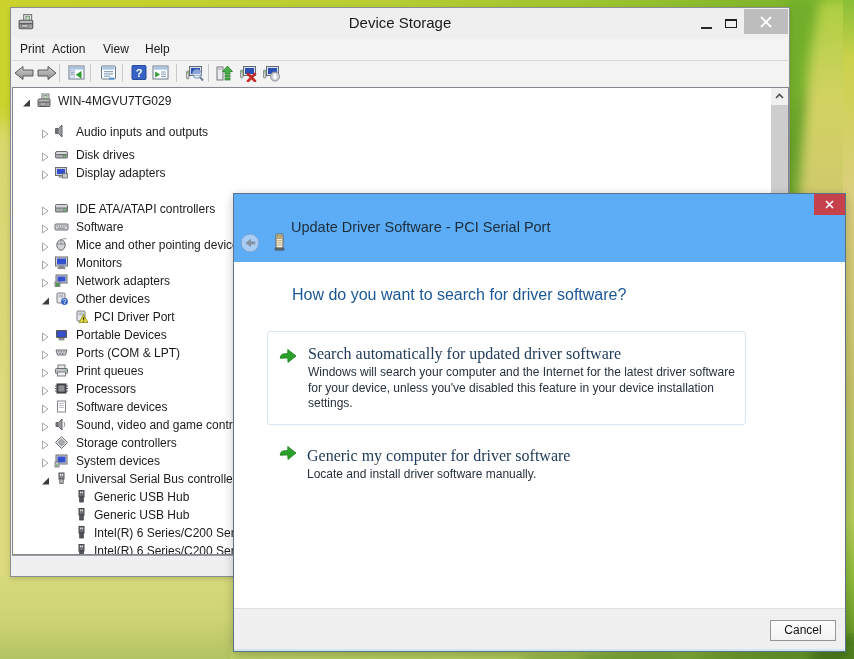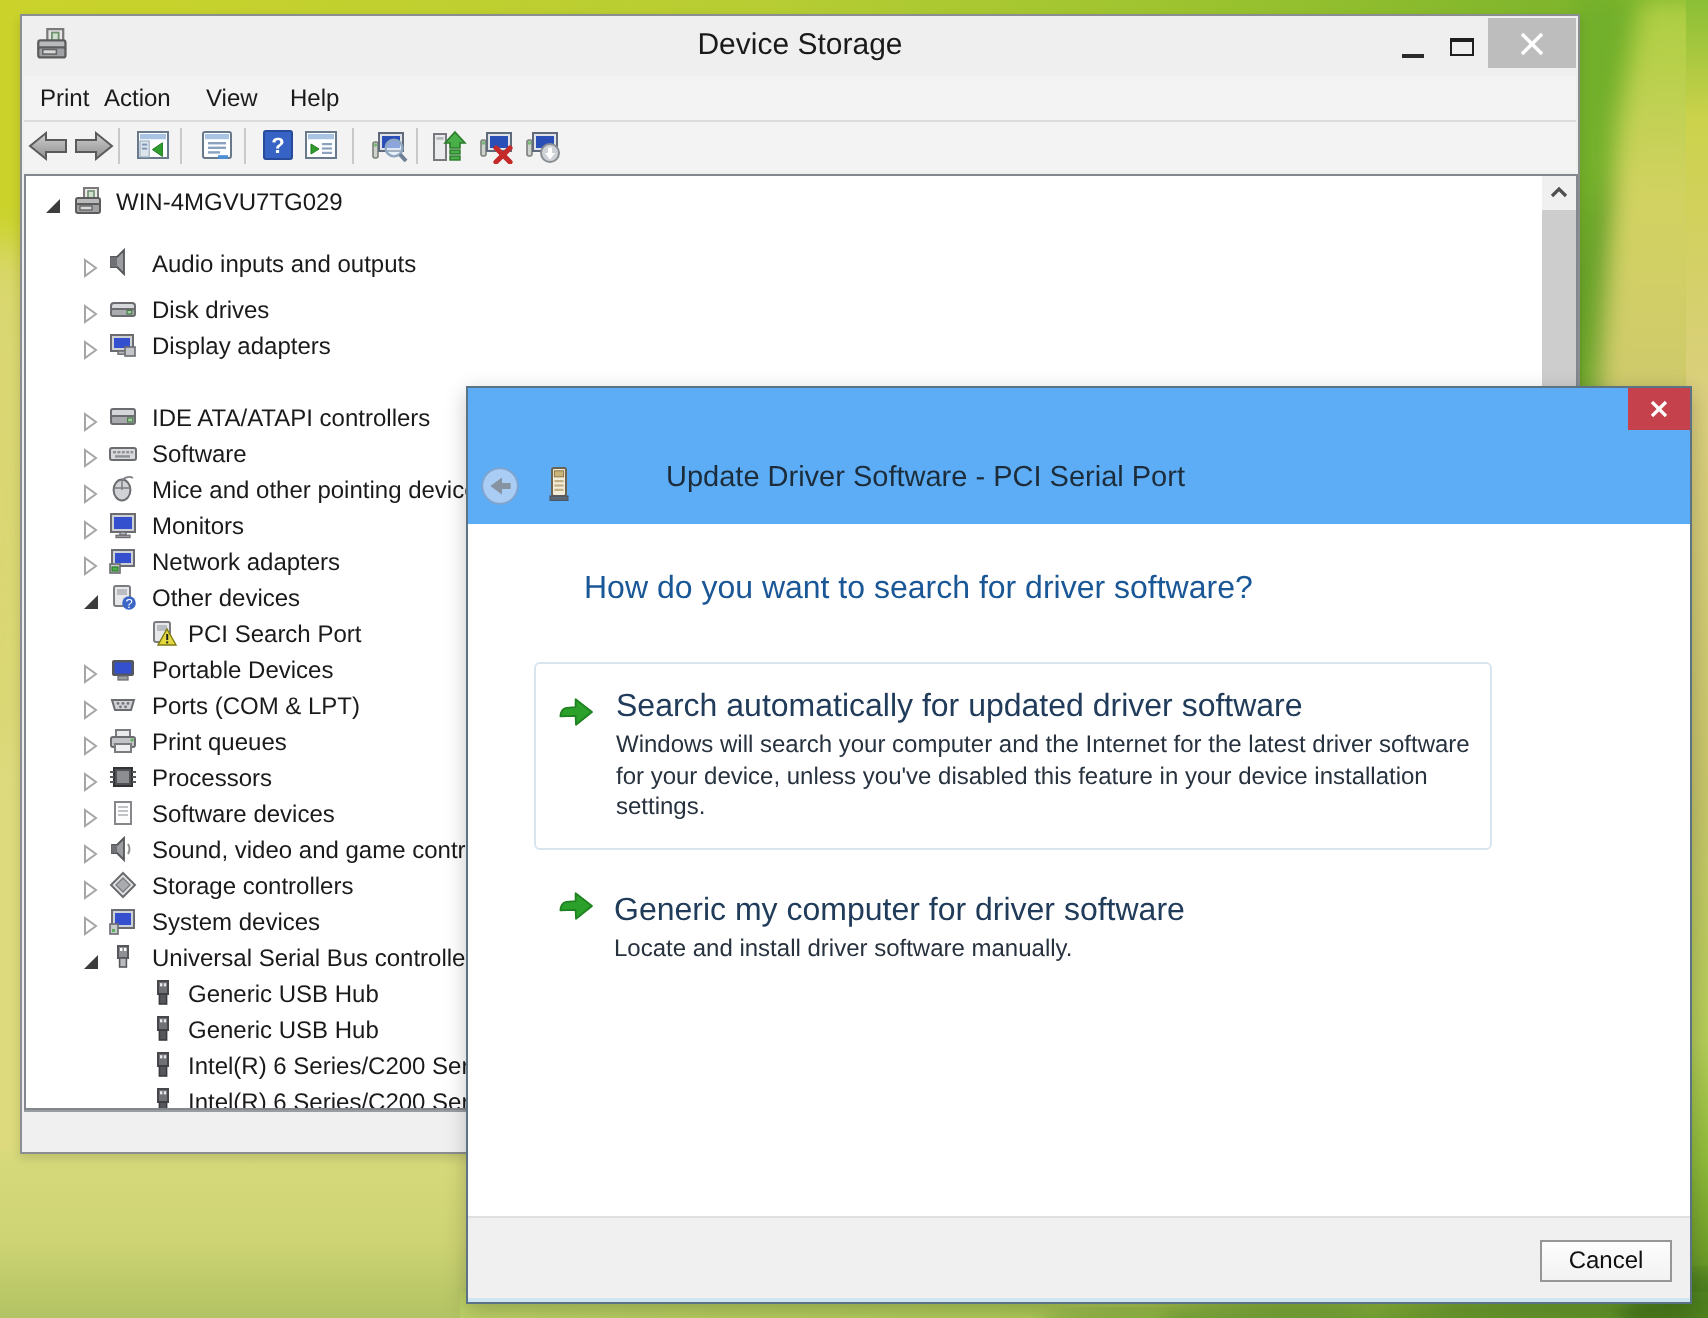--- a/index.html
+++ b/index.html
@@ -24,27 +24,27 @@
 .tico { position:absolute; top:1px; }
 .ttxt { position:absolute; top:2px; font-size:12px; color:#1a1a1a; white-space:nowrap; }
 #vsb { position:absolute; right:0px; top:0px; width:17px; height:466px; background:#f0f0f0; }
 #vsb .up { position:absolute; left:0; top:0; width:17px; height:17px; background:#f0f0f0; }
 #vsb .thumb { position:absolute; left:0px; top:17px; width:17px; height:200px; background:#cdcdcd; }
 #status { position:absolute; left:1px; top:547px; width:776px; height:21px; background:#f0f0f0; border-top:1px solid #9a9da0; }
 #dlg { position:absolute; left:233px; top:193px; width:613px; height:459px; background:#fff; border:1px solid #5c7285; box-shadow:0 3px 10px rgba(0,0,0,.22); }
 #dlg .hdr { position:absolute; left:0; top:0; width:100%; height:68px; background:#5cadf5; }
 #dlg .backc { position:absolute; left:6px; top:39px; }
 #dlg .hico { position:absolute; left:38px; top:39px; }
-#dlg .htxt { position:absolute; left:57px; top:37px; font-size:14.5px; color:#1d2c3a;margin-left:42px; }
+#dlg .htxt { position:absolute; left:57px; top:25px; font-size:14.5px; color:#1d2c3a; }
 #dlg .xbtn { position:absolute; right:0px; top:0px; width:31px; height:21px; background:#c5424c; }
 #dlg .xbtn svg { position:absolute; left:11px; top:6px; }
 #dlg .h1 { position:absolute; left:38px; top:92px; font-size:16px; color:#1a5796;margin-left:20px; }
 #dlg .optbox { position:absolute; left:33px; top:137px; width:479px; height:94px; border:1px solid #d8e5f1; border-radius:3px; }
 .garrow { position:absolute; }
-.opt-t { position:absolute; font-size:16px; color:#213c5a; }
+.opt-t { position:absolute; font-size:16px; color:#213c5a;font-family:Liberation Serif, serif; }
 .opt-d { position:absolute; font-size:12px; color:#27323e; line-height:15.5px; }
 #dlg .foot { position:absolute; left:0; top:414px; width:100%; height:42px; background:#f0f0f0; border-top:1px solid #dfdfdf; }
 #dlg .bline { position:absolute; left:0; top:455px; width:100%; height:2px; background:#cfe5f2; }
 #cancel { position:absolute; left:536px; top:11px; width:66px; height:21px; background:linear-gradient(#fdfdfd,#f2f2f2); border:1px solid #969696; font-size:12px; color:#111; text-align:center; line-height:19px; }
 </style></head>
 <body>
 <div id="stage">
 <svg id="wall" width="854" height="659" viewBox="0 0 854 659">
  <defs>
   <linearGradient id="gx" x1="0" y1="0" x2="1" y2="0">
@@ -340,21 +340,21 @@
           <span class="ttxt" style="left:63px">Other devices</span>
         </div>
 <div class="trow" style="top:220px">
           <span class="tico" style="left:61px"><svg width="15" height="15" viewBox="0 0 15 15">
               <rect x="3" y="2" width="8" height="10" rx="1" fill="#e6e8ea" stroke="#7a7c80"></rect>
               <rect x="4.5" y="3.5" width="5" height="3" fill="#b9bcc0"></rect>
               <polygon points="9.5,5.5 14,13.5 5,13.5" fill="#e3d93f" stroke="#7e7a10" stroke-width=".7"></polygon>
               <rect x="9.1" y="8" width="1" height="3" fill="#222"></rect>
               <rect x="9.1" y="11.7" width="1" height="1" fill="#222"></rect>
             </svg></span>
-          <span class="ttxt" style="left:81px">PCI Search Port</span>
+          <span class="ttxt" style="left:81px">PCI Driver Port</span>
         </div>
 <div class="trow" style="top:238px">
           <span class="texp" style="left:28px"><svg width="9" height="10" viewBox="0 0 9 10" style="margin-top:4px">
               <polygon points="1.5,1 7,5 1.5,9" fill="#fff" stroke="#a6a6a6"></polygon>
             </svg></span>
           <span class="tico" style="left:41px"><svg width="15" height="15" viewBox="0 0 15 15">
               <rect x="2" y="3" width="11" height="8" rx="1" fill="#55575b"></rect>
               <rect x="3.3" y="4.2" width="8.4" height="5.6" fill="#3450cf"></rect>
               <rect x="5" y="11" width="5" height="2" fill="#9ea0a3" stroke="#6a6c70" stroke-width=".6"></rect>
             </svg></span>

